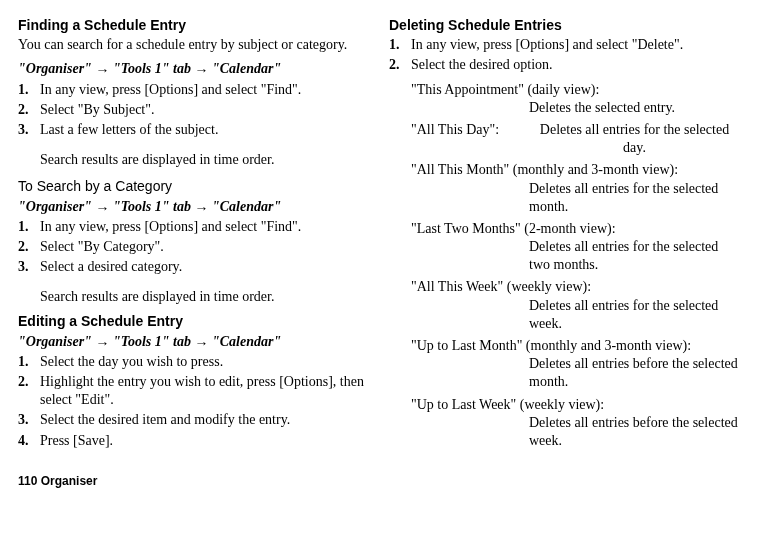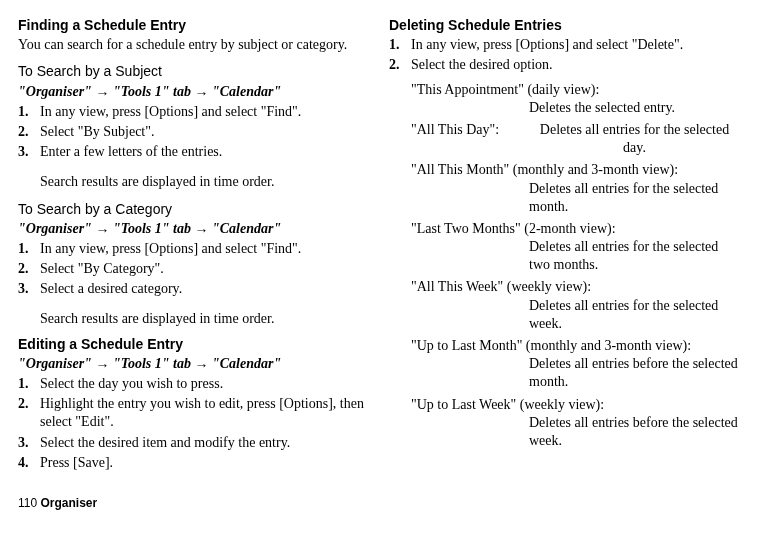--- a/index.html
+++ b/index.html
@@ -84,48 +84,47 @@
     .option-stacked .desc {
       display: block;
       margin-left: 118px;
     }
     .footer {
       font-family: Arial, Helvetica, sans-serif;
       font-size: 12px;
       margin-top: 18px;
     }
     .footer .page-num {
-      font-weight: normal;
+      font-weight: bold;
     }
     .footer .section {
       font-weight: bold;
     }
   </style>
 </head>
 <body>
 
 <div class="columns">
   <div class="col">
     <div class="section-heading">Finding a Schedule Entry</div>
     <p class="body-text">You can search for a schedule entry by subject or category.</p>
 
-    <div class="subheading">To Search by a Subject</div>
     <div class="breadcrumb">"Organiser" → "Tools 1" tab → "Calendar"</div>
     <ol class="steps">
       <li>
           <span class="num">1.</span>
           <span class="content">In any view, press [Options] and select "Find".</span>
         </li>
       <li>
           <span class="num">2.</span>
           <span class="content">Select "By Subject".</span>
         </li>
       <li>
           <span class="num">3.</span>
-          <span class="content">Enter a few letters of the entries.</span>
+          <span class="content">Last a few letters of the subject.</span>
         </li>
     </ol>
     <div class="sub-text">Search results are displayed in time order.</div>
 
     <div class="subheading">To Search by a Category</div>
     <div class="breadcrumb">"Organiser" → "Tools 1" tab → "Calendar"</div>
     <ol class="steps">
       <li>
           <span class="num">1.</span>
           <span class="content">In any view, press [Options] and select "Find".</span>

